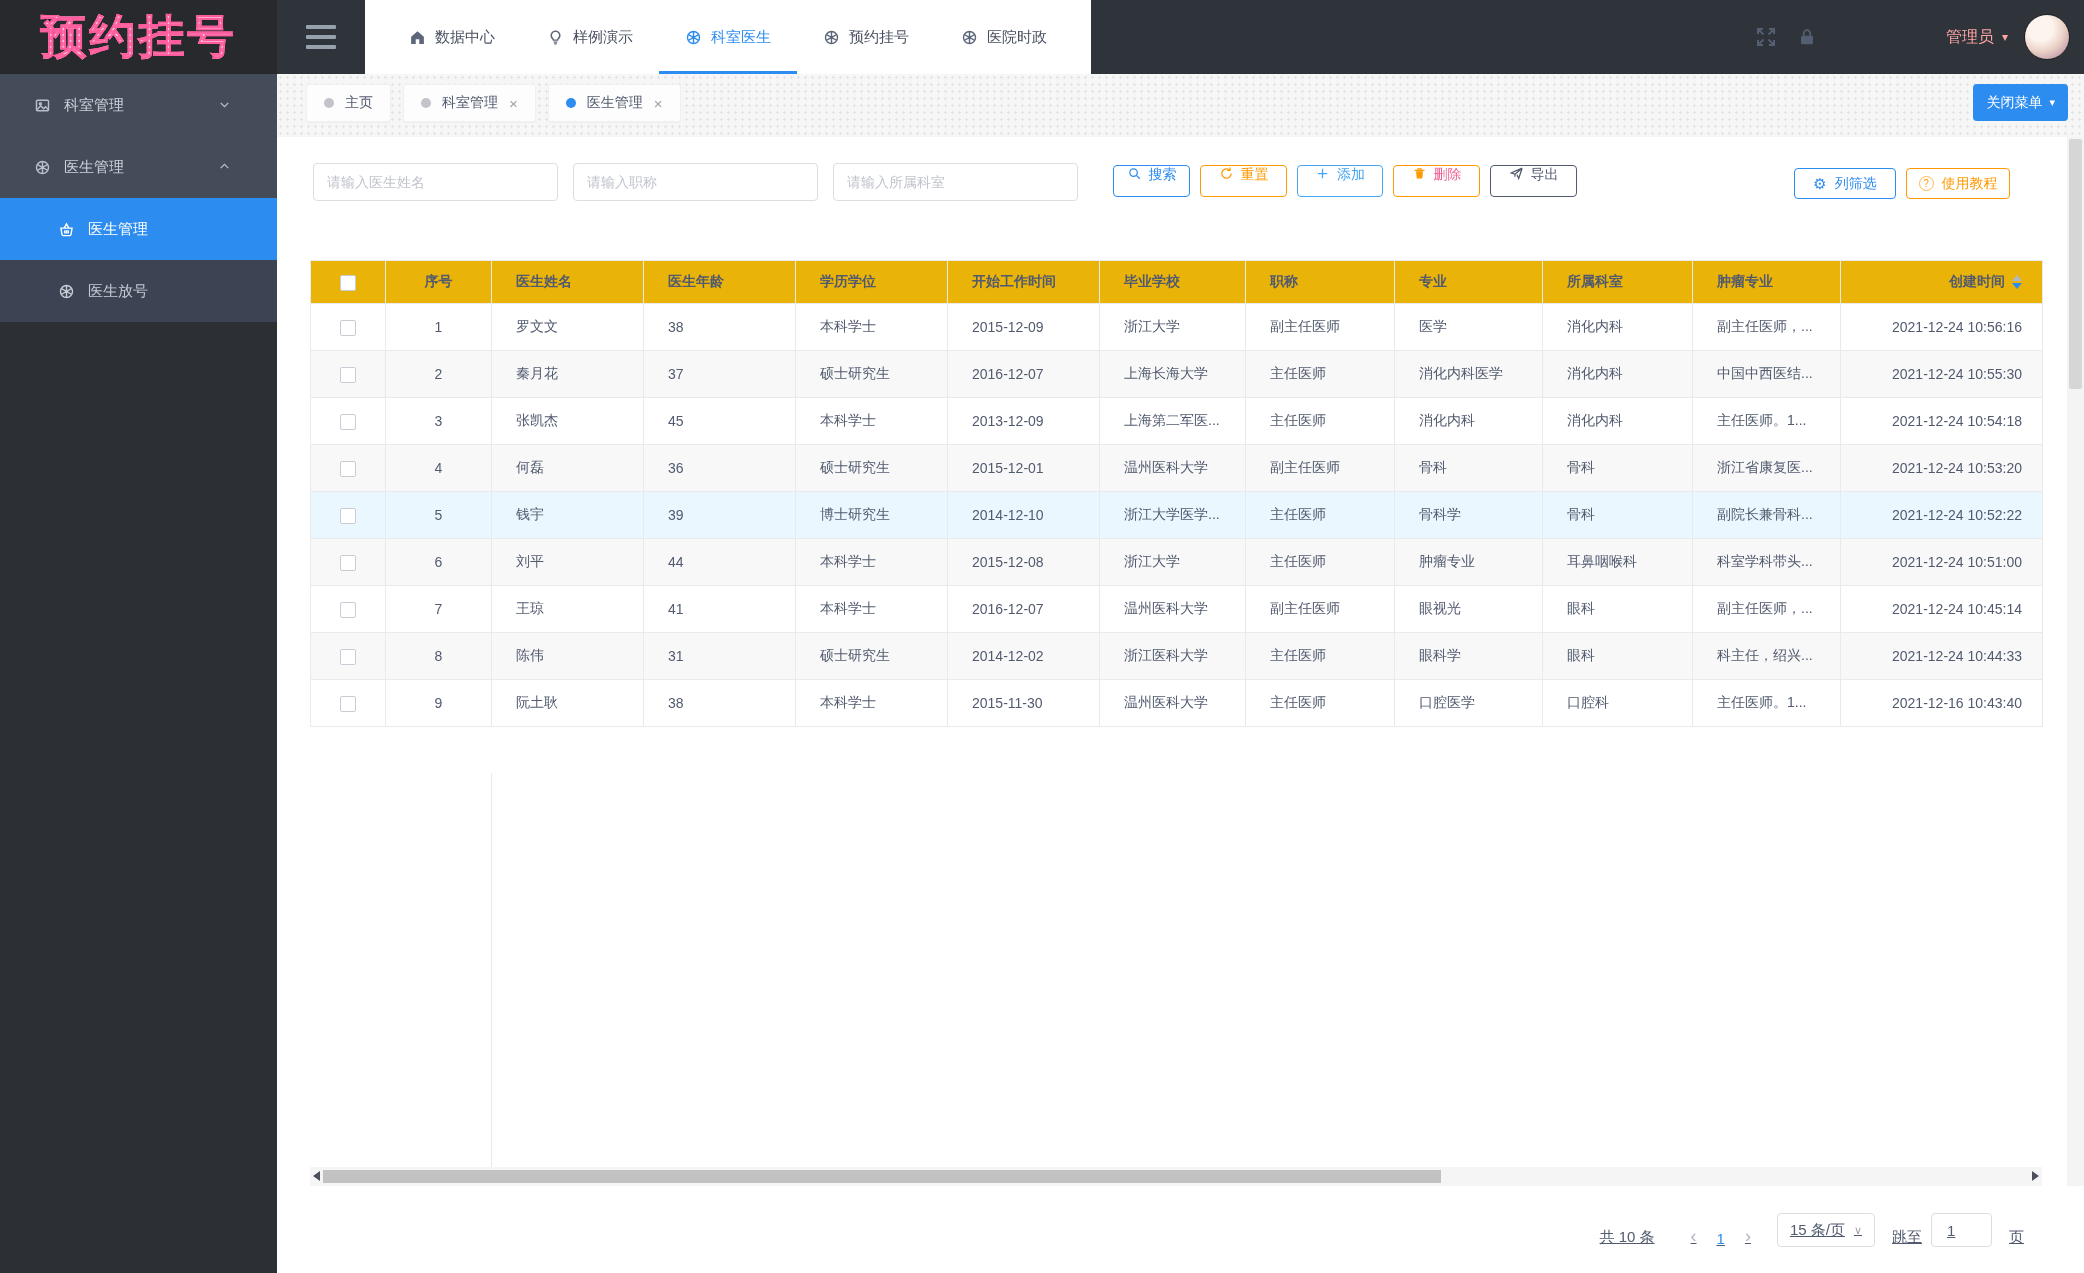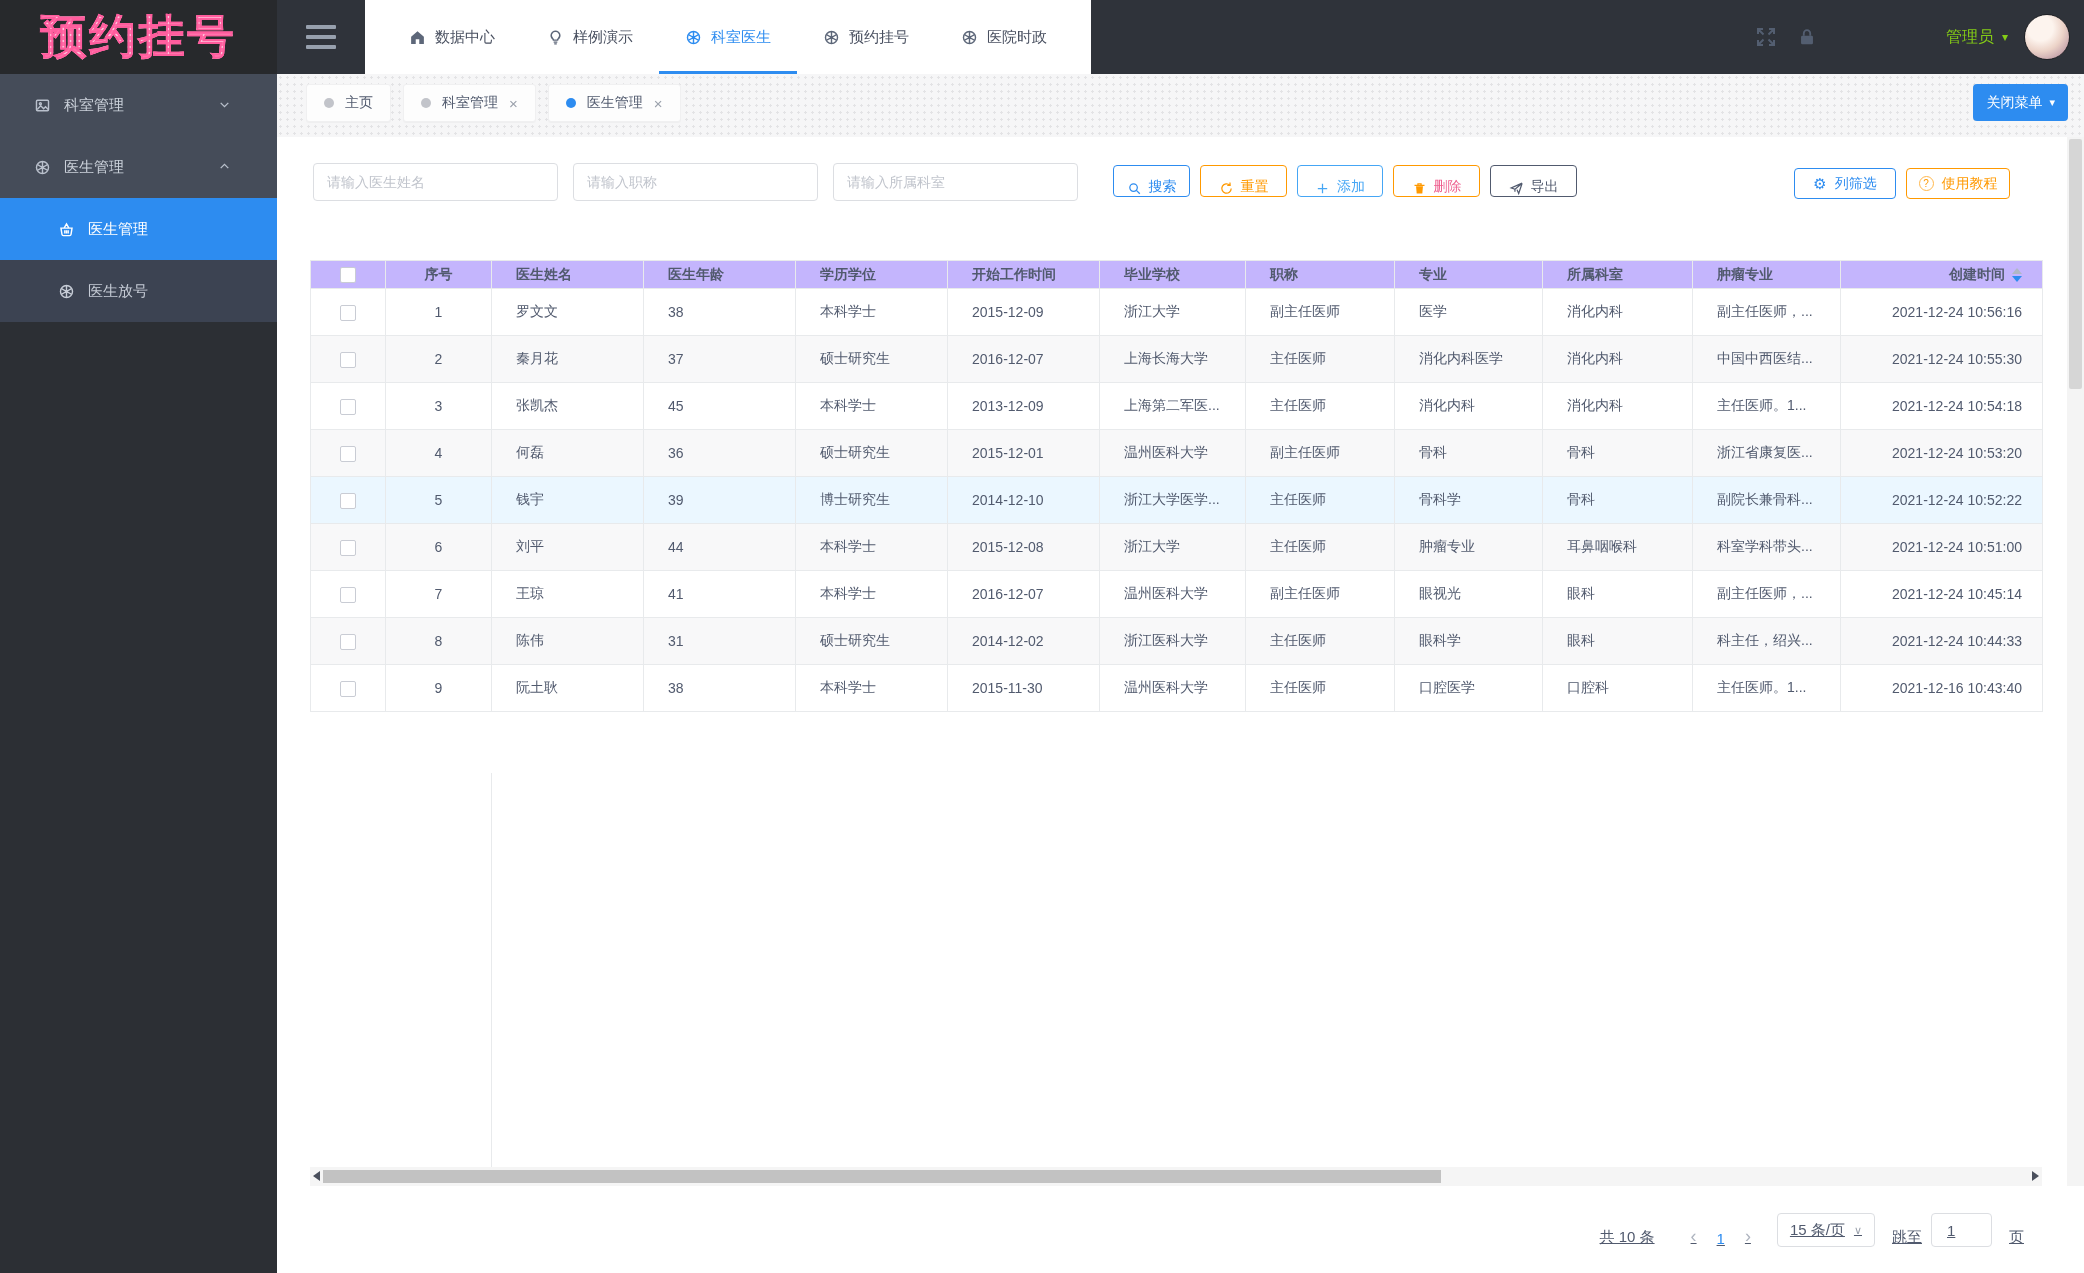--- a/index.html
+++ b/index.html
@@ -23,21 +23,21 @@
   .topnav { background:#fff; display:flex; align-items:stretch; padding:0 18px; }
   .nav-item { display:flex; align-items:center; gap:9px; padding:12px 26px; font-size:15px; color:#495060; cursor:pointer; }
   .nav-item svg { width:17px; height:17px; stroke:#5d6779; fill:none; stroke-width:2; }
   .nav-item.fill svg { fill:#5d6779; stroke:none; }
   .nav-item.active { color:#2d8cf0; box-shadow:inset 0 -3px 0 #2d8cf0; }
   .nav-item.active svg { stroke:#2d8cf0; }
   .top-right { margin-left:auto; display:flex; align-items:center; padding-right:10px; }
   .tb-icon { cursor:pointer; display:flex; align-items:center; }
   .tb-icon svg { width:24px; height:24px; stroke:#535e70; fill:none; stroke-width:2; }
   .tb-icon.lock svg { width:22px; height:22px; }
-  .admin { margin-left:128px; display:flex; align-items:center; gap:8px; color:#84cc16; font-size:16px; cursor:pointer; }
+  .admin { margin-left:128px; display:flex; align-items:center; gap:8px; color:#fca5a5; font-size:16px; cursor:pointer; }
   .admin .caret { font-size:12px; }
   .avatar { width:46px; height:46px; border-radius:50%; margin-left:16px; margin-right:4px; cursor:pointer;
     background:radial-gradient(circle at 35% 30%, #fdf4ee 0 30%, #ecd3c8 55%, #c5a3ab 80%, #9b7f92);
     border:1px solid #1f2125; }
   
   .sidebar { position:absolute; left:0; top:74px; width:277px; height:1199px; background:#454c59; display:flex; flex-direction:column; }
   .side-item { height:62px; display:flex; align-items:center; padding-left:34px; color:#ccd2db; font-size:15px; cursor:pointer; }
   .side-item svg { width:17px; height:17px; stroke:#b9c0cc; fill:none; stroke-width:2; margin-right:13px; }
   .side-item .chev { margin-left:auto; margin-right:46px; }
   .side-item .chev svg { width:13px; height:13px; margin:0; stroke-width:2.4; }
@@ -55,37 +55,37 @@
   .tab.active .dot { background:#2d8cf0; }
   .tab .x { color:#9aa0ab; font-size:15px; line-height:1; cursor:pointer; }
   .close-menu { margin-left:auto; height:37px; background:#2d8cf0; color:#fff; border:none; border-radius:4px; padding:0 13px; font-size:14px; display:flex; align-items:center; gap:7px; cursor:pointer; font-family:inherit; }
   .close-menu .caret { font-size:11px; }
   
   .content { position:absolute; left:277px; top:137px; width:1807px; height:1136px; background:#fff; }
   .vstrip { position:absolute; right:0; top:0; width:17px; height:1049px; background:#f4f4f4; }
   .vstrip .vthumb { position:absolute; left:2px; top:2px; width:13px; height:250px; background:#d6d6d6; border-radius:2px; }
   .search-input { position:absolute; top:26px; height:38px; width:245px; border:1px solid #dcdee2; border-radius:4px; padding:0 13px; font-size:14px; color:#4d7c0f; font-family:inherit; outline:none; background:#fff; }
   .search-input::placeholder { color:#c0c4cc; }
-  .btn { position:absolute; top:28px; height:32px; border-radius:4px; background:#fff; display:flex; align-items:flex-end; justify-content:center; gap:7px; font-size:14px; cursor:pointer; font-family:inherit; border:1px solid #ccc; }
+  .btn { position:absolute; top:28px; height:32px; border-radius:4px; background:#fff; display:flex; align-items:flex-start; justify-content:center; gap:7px; font-size:14px; cursor:pointer; font-family:inherit; border:1px solid #ccc; }
   .btn svg { width:15px; height:15px; fill:none; stroke-width:2; }
   .btn-search { left:836px; width:77px; border-color:#2d8cf0; color:#2d8cf0; } .btn-search svg { stroke:#2d8cf0; }
   .btn-reset  { left:923px; width:87px; border-color:#ff9900; color:#ff9900; } .btn-reset svg { stroke:#ff9900; }
   .btn-add    { left:1020px; width:86px; border-color:#45a6f5; color:#45a6f5; } .btn-add svg { stroke:#45a6f5; }
   .btn-del    { left:1116px; width:87px; border-color:#ff9900; color:#ee5f8f; } .btn-del svg { stroke:#ff9900; fill:#ff9900; }
   .btn-export { left:1213px; width:87px; border-color:#515a6e; color:#515a6e; } .btn-export svg { stroke:#515a6e; }
   .btn2 { position:absolute; top:31px; height:31px; border-radius:4px; background:#fff; display:flex; align-items:center; justify-content:center; gap:8px; font-size:14px; cursor:pointer; font-family:inherit; }
   .btn-cols { left:1517px; width:102px; border:1px solid #2d8cf0; color:#2d8cf0; }
   .btn-cols .gear { font-size:15px; line-height:1; }
   .btn-help { left:1629px; width:104px; border:1px solid #ff9900; color:#ff9900; }
   .qmark { width:15px; height:15px; border:1.5px solid #ffb84d; border-radius:50%; font-size:10px; display:flex; align-items:center; justify-content:center; color:#ff9900; }
   
   .table-wrap { position:absolute; left:33px; top:123px; width:1732px; }
   table { border-collapse:collapse; table-layout:fixed; width:1732px; }
   th, td { border:1px solid #e8eaec; overflow:hidden; white-space:nowrap; }
-  th { height:28px; background:#c4b5fd; font-weight:bold; color:#515a6e; font-size:14px; text-align:left; padding:0 0 0 24px; }
+  th { height:43px; background:#eab308; font-weight:bold; color:#515a6e; font-size:14px; text-align:left; padding:0 0 0 24px; }
   td { height:47px; font-size:14px; color:#515a6e; padding:0 0 0 24px; background:transparent; }
   th.c, td.c { text-align:center; padding:0; }
   th.r, td.r { text-align:right; padding:0 20px 0 0; }
   tbody tr:nth-child(even) td { background:#f8f8f9; }
   tbody tr.highlight td { background:#ebf7ff !important; }
   .cb { display:inline-block; width:16px; height:16px; border:1px solid #c9ccd4; border-radius:2px; background:#fff; vertical-align:middle; cursor:pointer; }
   .sort { display:inline-flex; flex-direction:column; gap:2px; margin-left:7px; vertical-align:middle; }
   .sort i { display:block; width:0; height:0; border-left:5px solid transparent; border-right:5px solid transparent; }
   .sort .up { border-bottom:6px solid #b0b7c5; }
   .sort .down { border-top:6px solid #2d8cf0; }

